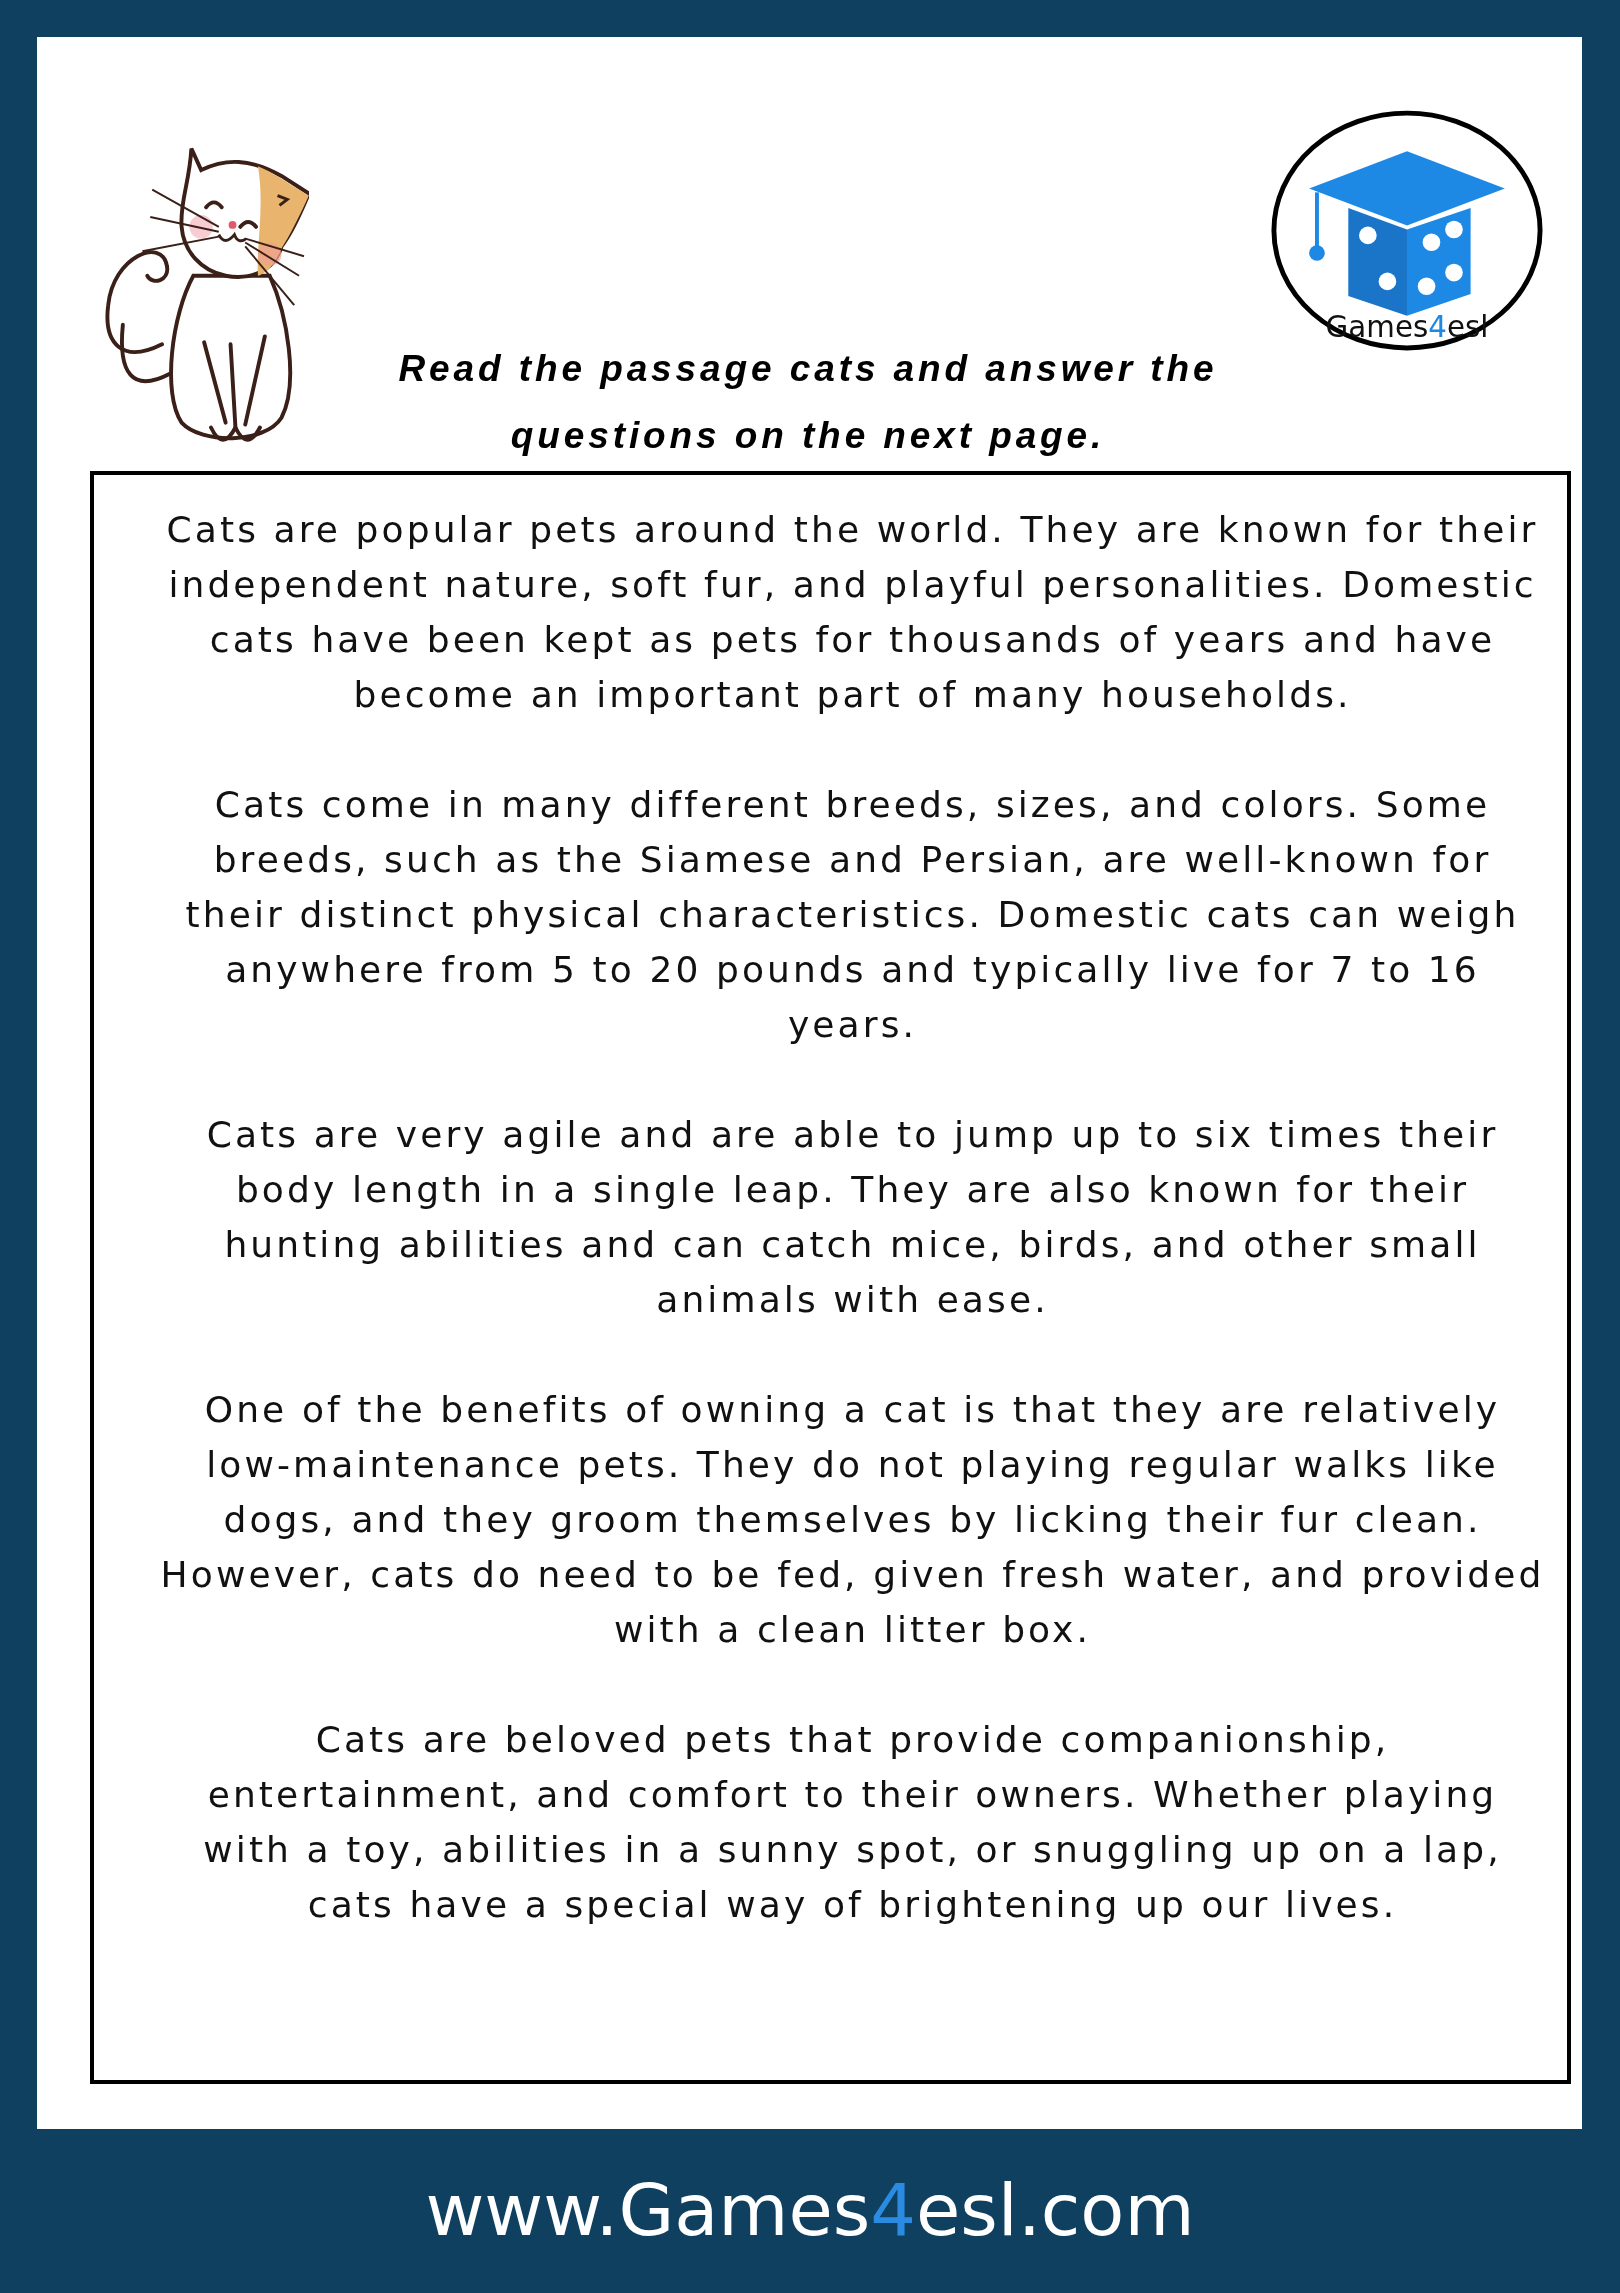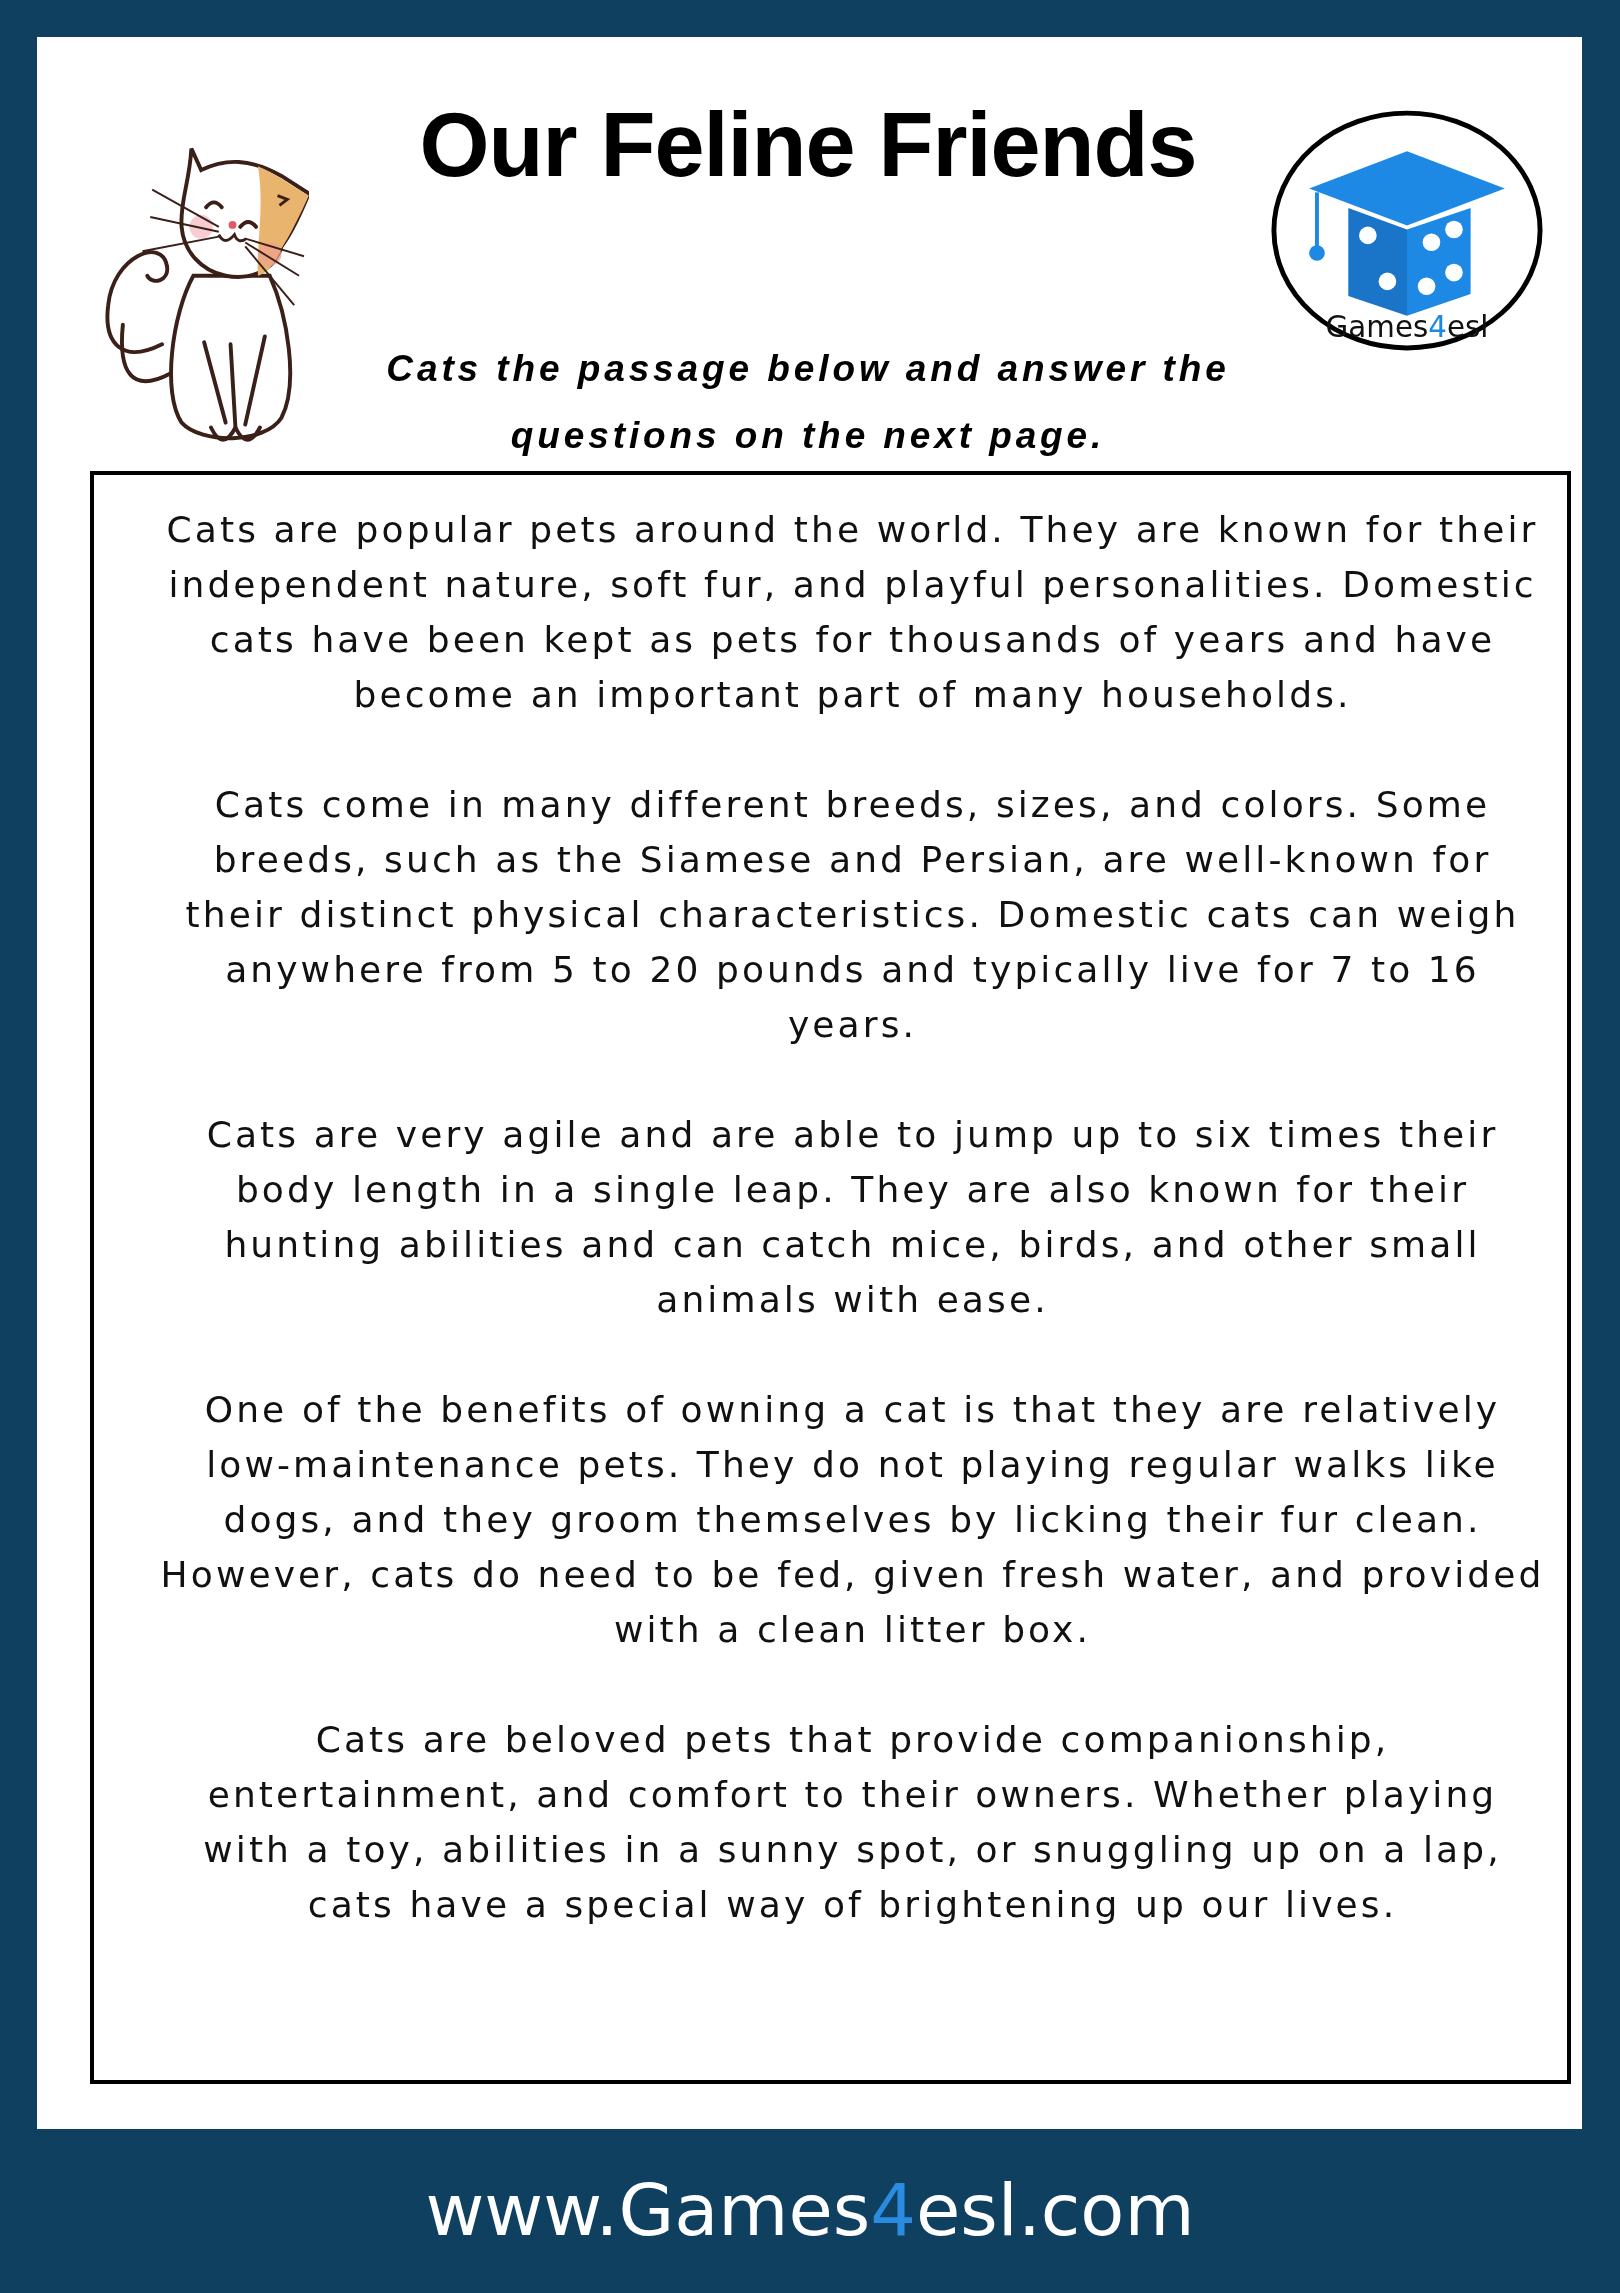--- a/index.html
+++ b/index.html
@@ -82,21 +82,20 @@
 
   <g stroke="#3a2018" stroke-width="4" fill="none" stroke-linecap="round">
     <path d="M170 270 L 175 355"></path>
     <path d="M143 268 L 165 350"></path>
     <path d="M205 262 L 185 352"></path>
     <path d="M150 355 q 12 25 25 0 q 12 25 25 0"></path>
   </g>
 </svg>
 
 <div class="title">
-  <span class="l2">Our Feline Friends</span>
 </div>
 
 <svg class="logo" viewBox="0 0 280 246">
   <ellipse cx="140" cy="123" rx="136" ry="120" fill="#fff" stroke="#000" stroke-width="5"></ellipse>
   <g>
     <polygon points="40,80 140,42 240,80 140,118" fill="#1e88e5"></polygon>
     <polygon points="80,100 140,122 140,210 80,190" fill="#1a74c8"></polygon>
     <polygon points="140,122 205,100 205,188 140,210" fill="#1e88e5"></polygon>
     <line x1="48" y1="84" x2="48" y2="140" stroke="#1e88e5" stroke-width="4"></line>
     <circle cx="48" cy="146" r="8" fill="#1e88e5"></circle>
@@ -105,21 +104,21 @@
     <circle cx="165" cy="135" r="9" fill="#fff"></circle>
     <circle cx="188" cy="122" r="9" fill="#fff"></circle>
     <circle cx="160" cy="180" r="9" fill="#fff"></circle>
     <circle cx="188" cy="166" r="9" fill="#fff"></circle>
   </g>
   <text x="140" y="232" text-anchor="middle" font-family="DejaVu Sans, sans-serif" font-size="30" fill="#111">
     <tspan>Games</tspan><tspan fill="#1e88e5">4</tspan><tspan>esl</tspan>
   </text>
 </svg>
 
-<div class="instr">Cats the passage below and answer the questions on the next page.</div>
+<div class="instr">Read the passage cats and answer the questions on the next page.</div>
 
 <div class="passage">
   <div class="inner">
     <p>Cats are popular pets around the world. They are known for their independent nature, soft fur, and playful personalities. Domestic cats have been kept as pets for thousands of years and have become an important part of many households.</p>
     <p>Cats come in many different breeds, sizes, and colors. Some breeds, such as the Siamese and Persian, are well-known for their distinct physical characteristics. Domestic cats can weigh anywhere from 5 to 20 pounds and typically live for 7 to 16 years.</p>
     <p>Cats are very agile and are able to jump up to six times their body length in a single leap. They are also known for their hunting abilities and can catch mice, birds, and other small animals with ease.</p>
     <p>One of the benefits of owning a cat is that they are relatively low-maintenance pets. They do not playing regular walks like dogs, and they groom themselves by licking their fur clean. However, cats do need to be fed, given fresh water, and provided with a clean litter box.</p>
     <p>Cats are beloved pets that provide companionship, entertainment, and comfort to their owners. Whether playing with a toy, abilities in a sunny spot, or snuggling up on a lap, cats have a special way of brightening up our lives.</p>
   </div>
 </div>

